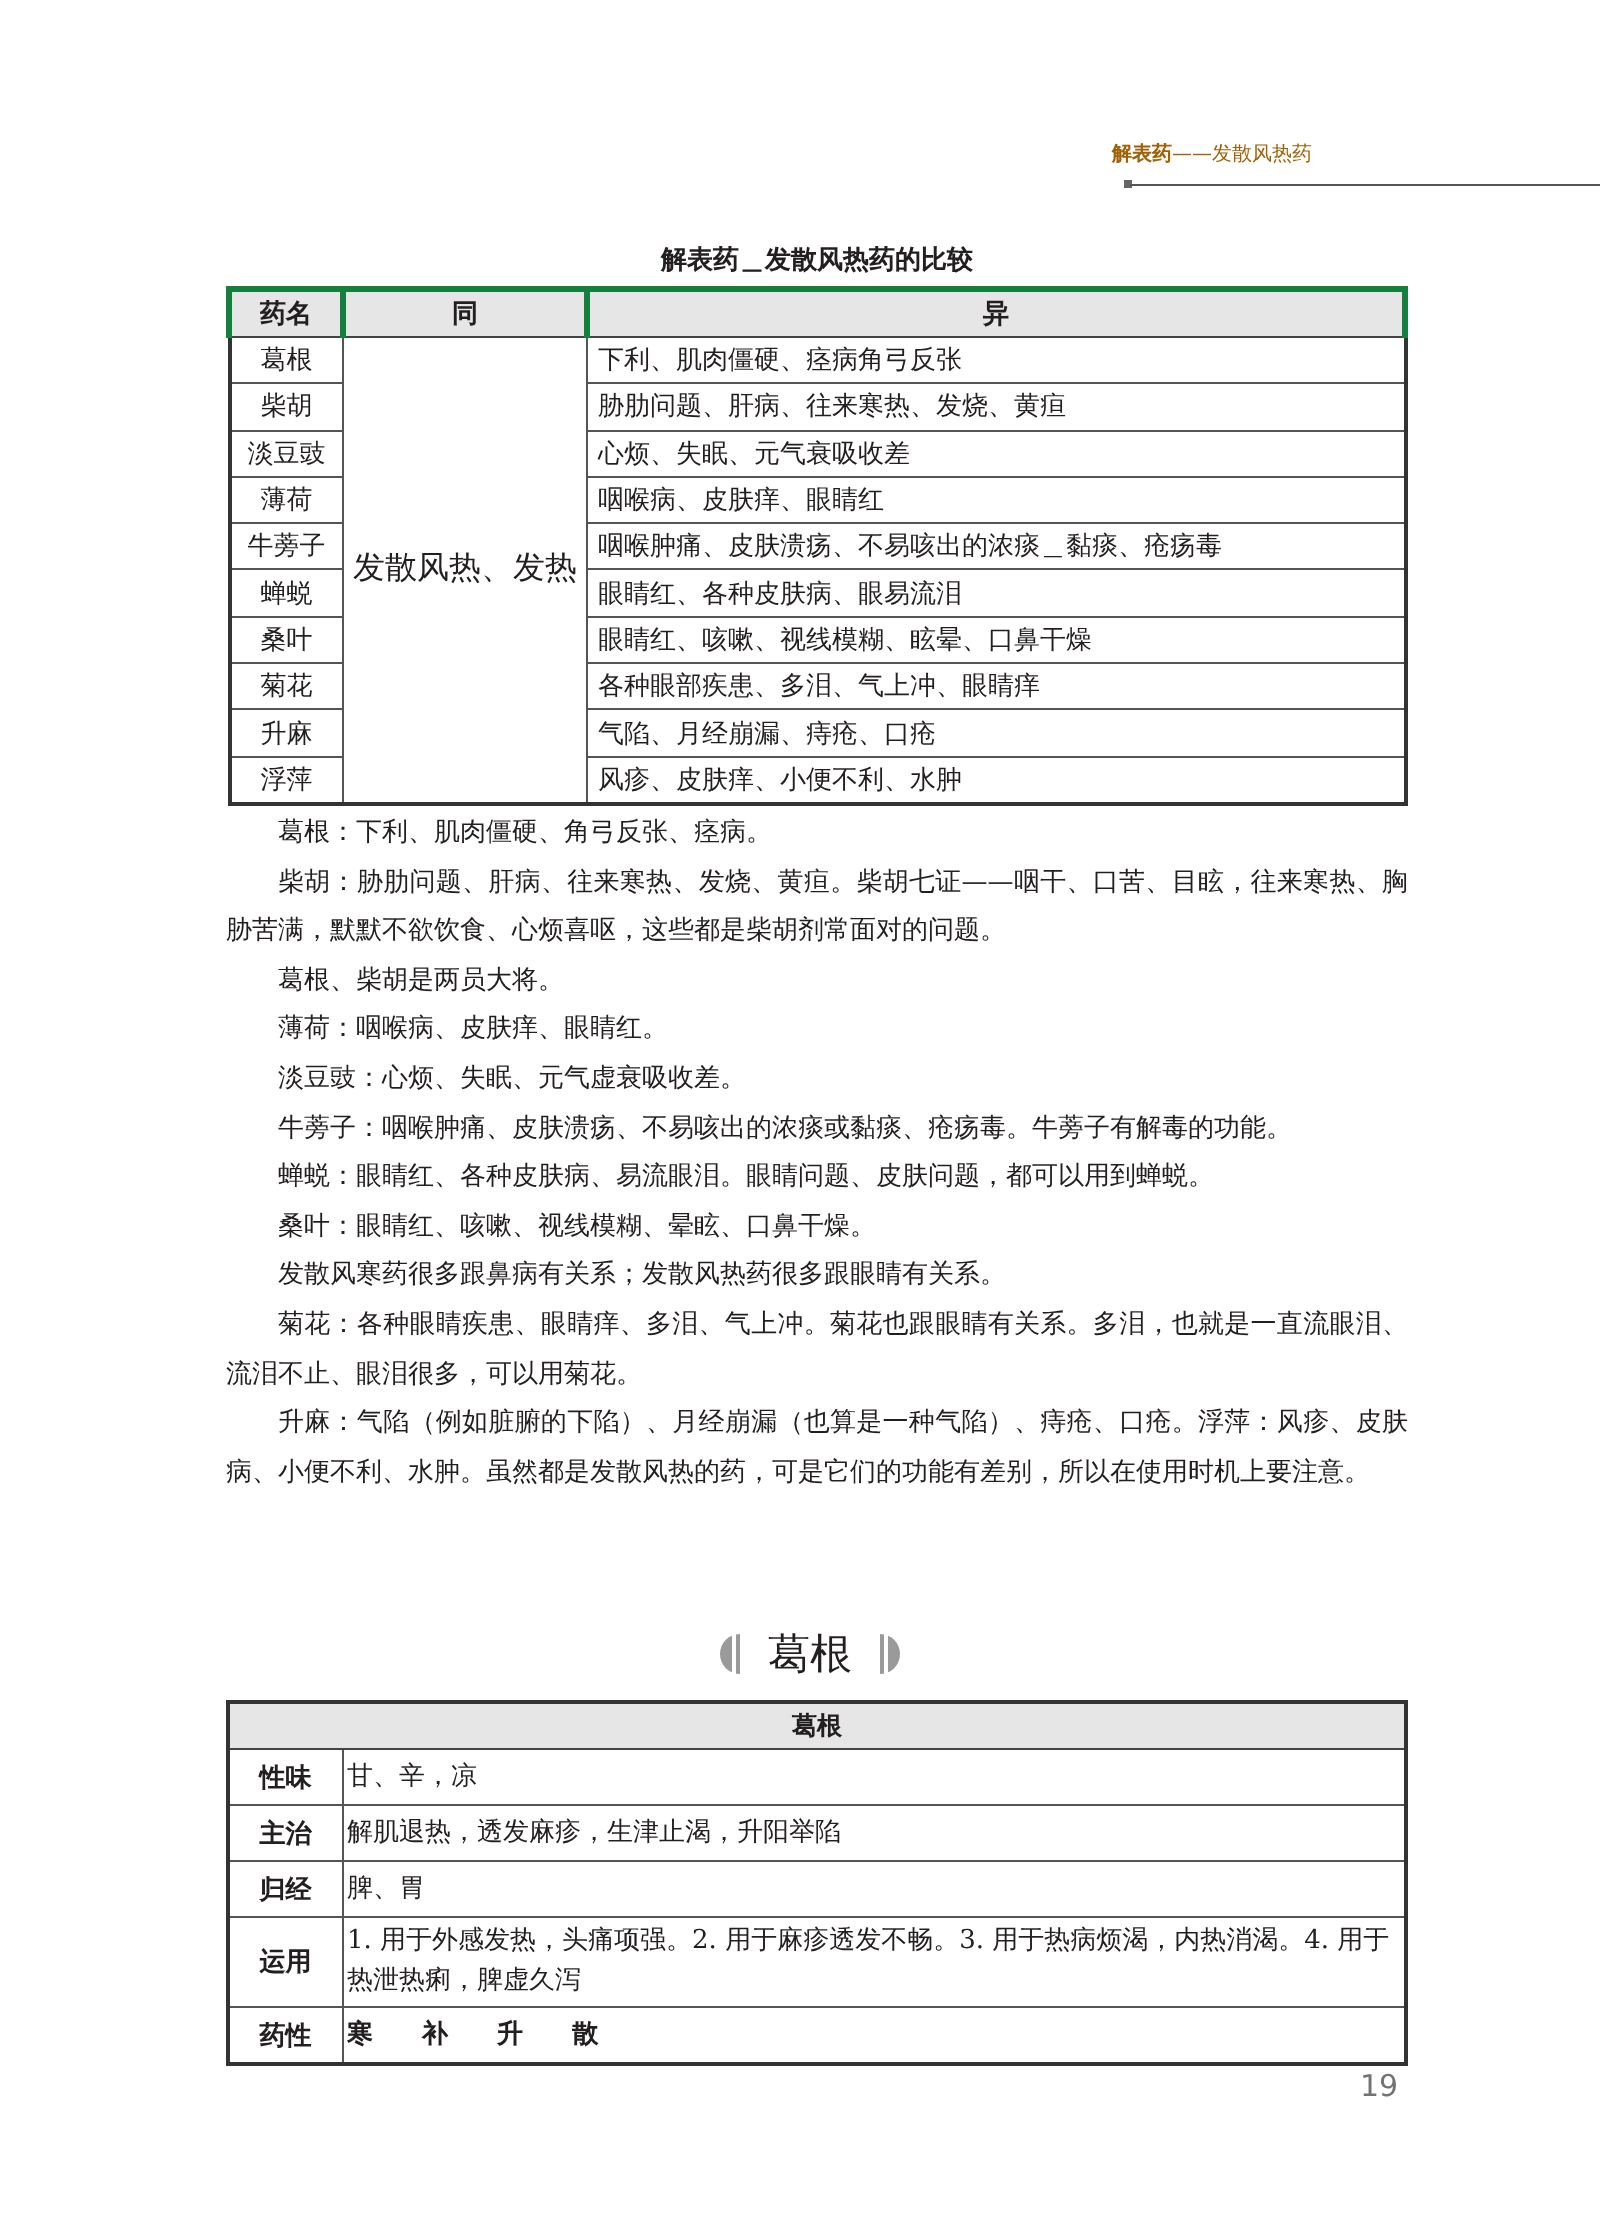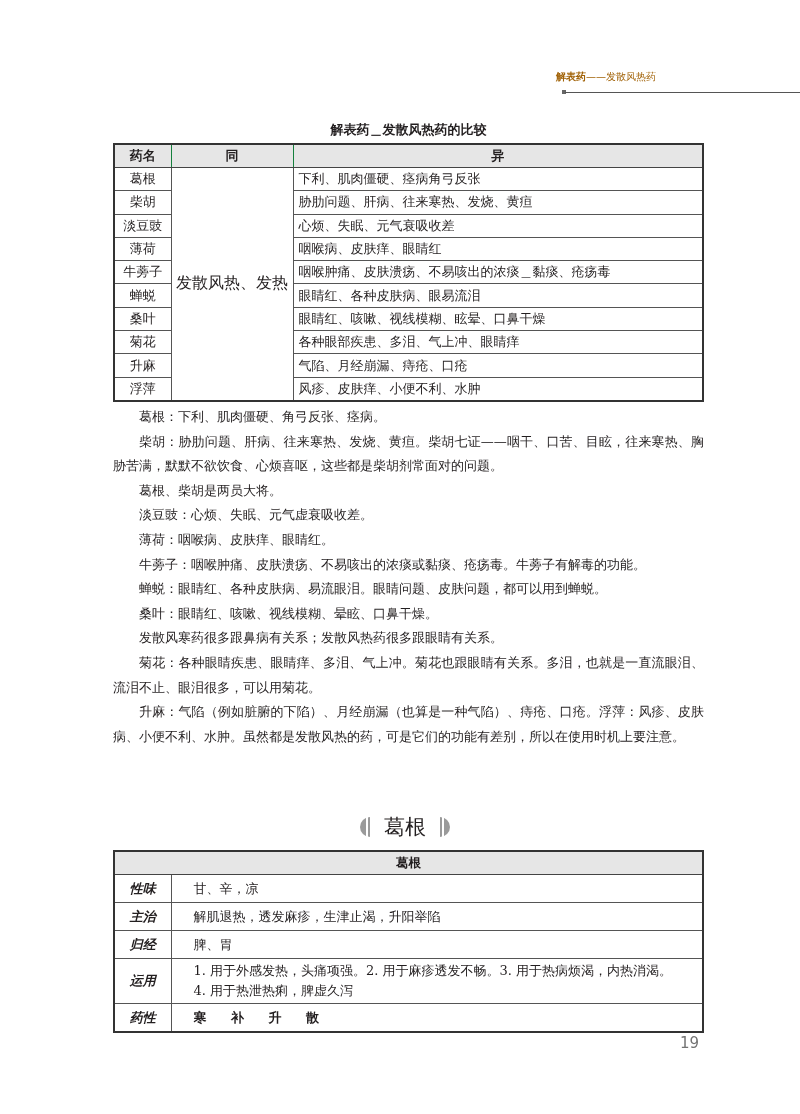--- a/index.html
+++ b/index.html
@@ -18,21 +18,21 @@
     .caption {
       position: absolute; left: 113px; width: 591px; top: 121px; text-align: center;
       font-family: "DejaVu Sans", "Liberation Sans", sans-serif; font-weight: bold; font-size: 13px;
     }
     table.cmp {
       position: absolute; left: 113px; top: 143px; width: 591px; border-collapse: collapse;
       border: 2px solid #333; font-size: 13px; table-layout: fixed;
     }
     table.cmp th {
       background: #e6e6e6; font-family: "DejaVu Sans", "Liberation Sans", sans-serif; font-weight: bold;
-      font-size: 13px; height: 22px; border: 1px solid #15803d; border-bottom: 1px solid #444; padding: 0;
+      font-size: 13px; height: 22px; border: 3px solid #15803d; border-bottom: 1px solid #444; padding: 0;
     }
     table.cmp td { border: 1px solid #555; height: 22.3px; padding: 0; font-size: 13px; }
     table.cmp td.name { text-align: center; }
     table.cmp td.same { text-align: center; vertical-align: middle; font-size: 16px; }
     table.cmp td.diff { padding-left: 5px; text-align: left; white-space: nowrap; margin-left: 36px; }
 
     .body-text {
       position: absolute; left: 113px; top: 405px; width: 591px; font-size: 13px; line-height: 24.6px;
       text-align: justify;
     }
@@ -52,23 +52,23 @@
     table.herb {
       position: absolute; left: 113px; top: 850px; width: 591px; border-collapse: collapse;
       border: 2px solid #333; table-layout: fixed; font-size: 13px;
     }
     table.herb th {
       background: #e6e6e6; font-family: "DejaVu Sans", "Liberation Sans", sans-serif; font-weight: bold;
       font-size: 12.5px; height: 22px; border: 1px solid #444; padding: 0;
     }
     table.herb td { border: 1px solid #555; padding: 0; height: 23px; }
     table.herb td.key {
-      text-align: center; font-family: "DejaVu Sans", "Liberation Sans", sans-serif; font-weight: bold; font-size: 13px; font-style: italic;
+      text-align: center; font-family: "DejaVu Sans", "Liberation Sans", sans-serif; font-weight: bold; font-size: 13px;
     }
-    table.herb td.val { padding: 2px 22px; font-size: 13px; line-height: 20px; }
+    table.herb td.val { padding: 2px 2px; font-size: 13px; line-height: 20px; }
     table.herb td.val.props {
       font-family: "DejaVu Sans", "Liberation Sans", sans-serif; font-weight: bold; letter-spacing: 10px;
     }
 
     .page-number {
       position: absolute; left: 680px; top: 1034px; font-family: "DejaVu Sans", "Liberation Sans", sans-serif;
       font-size: 15px; color: #737373;
     }
   </style>
 </head>
@@ -137,22 +137,22 @@
       <td class="name">浮萍</td>
       <td class="diff">风疹、皮肤痒、小便不利、水肿</td>
     </tr>
   </tbody>
 </table>
 
 <div class="body-text">
   <p>葛根：下利、肌肉僵硬、角弓反张、痉病。</p>
   <p>柴胡：胁肋问题、肝病、往来寒热、发烧、黄疸。柴胡七证——咽干、口苦、目眩，往来寒热、胸胁苦满，默默不欲饮食、心烦喜呕，这些都是柴胡剂常面对的问题。</p>
   <p>葛根、柴胡是两员大将。</p>
+  <p>薄荷：咽喉病、皮肤痒、眼睛红。</p>
   <p>淡豆豉：心烦、失眠、元气虚衰吸收差。</p>
-  <p>薄荷：咽喉病、皮肤痒、眼睛红。</p>
   <p>牛蒡子：咽喉肿痛、皮肤溃疡、不易咳出的浓痰或黏痰、疮疡毒。牛蒡子有解毒的功能。</p>
   <p>蝉蜕：眼睛红、各种皮肤病、易流眼泪。眼睛问题、皮肤问题，都可以用到蝉蜕。</p>
   <p>桑叶：眼睛红、咳嗽、视线模糊、晕眩、口鼻干燥。</p>
   <p>发散风寒药很多跟鼻病有关系；发散风热药很多跟眼睛有关系。</p>
   <p>菊花：各种眼睛疾患、眼睛痒、多泪、气上冲。菊花也跟眼睛有关系。多泪，也就是一直流眼泪、流泪不止、眼泪很多，可以用菊花。</p>
   <p>升麻：气陷（例如脏腑的下陷）、月经崩漏（也算是一种气陷）、痔疮、口疮。浮萍：风疹、皮肤病、小便不利、水肿。虽然都是发散风热的药，可是它们的功能有差别，所以在使用时机上要注意。</p>
 </div>
 
 <div class="section-title">
   <span class="bracket left"></span>

